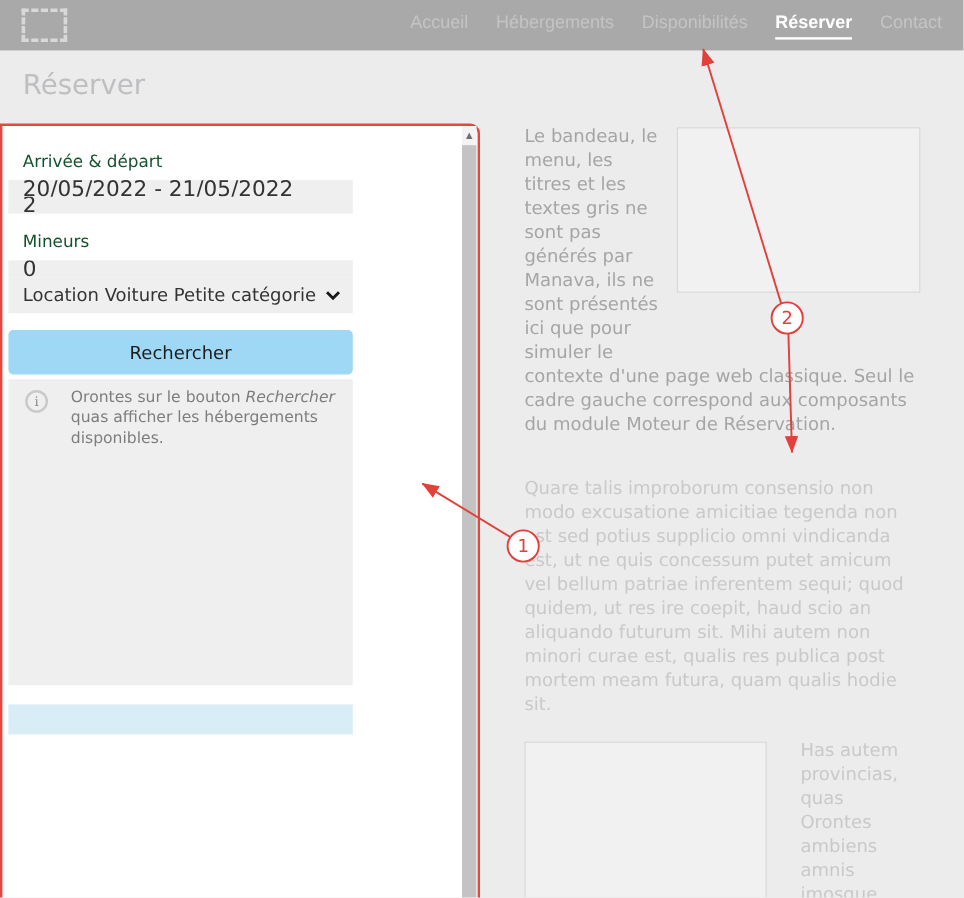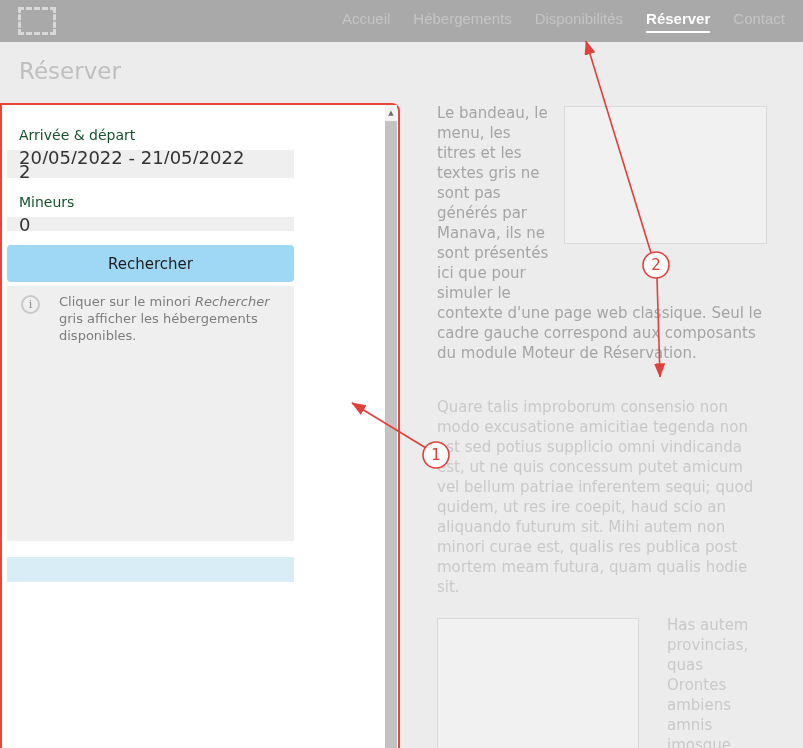--- a/index.html
+++ b/index.html
@@ -143,27 +143,33 @@
 <div class="panel">
   <div class="panel-content">
     <div class="field-label">Arrivée &amp; départ</div>
     <input class="text-input" value="20/05/2022 - 21/05/2022" style="">
 
     <input class="text-input" value="2" style="">
 
     <div class="field-label">Mineurs</div>
     <input class="text-input" value="0" style="">
 
+    <div class="select-box" role="combobox">
+      <span>Location Voiture Petite catégorie</span>
+      <svg class="select-chevron" width="13" height="9" viewBox="0 0 13 9">
+        <polyline points="1.5,1.5 6.5,6.5 11.5,1.5" fill="none" stroke="#1a1a1a" stroke-width="2.4"></polyline>
+      </svg>
+    </div>
 
     <button class="search-btn">Rechercher</button>
 
     <div class="info-box">
       <div class="info-icon">i</div>
       <div class="info-text">
-        <span>Cliquer sur le minori </span><em>Rechercher</em><span> gris afficher les hébergements disponibles.</span>
+        <span>Orontes sur le bouton </span><em>Rechercher</em><span> quas afficher les hébergements disponibles.</span>
       </div>
     </div>
 
     <div class="blue-bar"></div>
   </div>
 
   <div class="scrollbar">
     <div class="scroll-up">▲</div>
     <div class="scroll-thumb"></div>
   </div>

